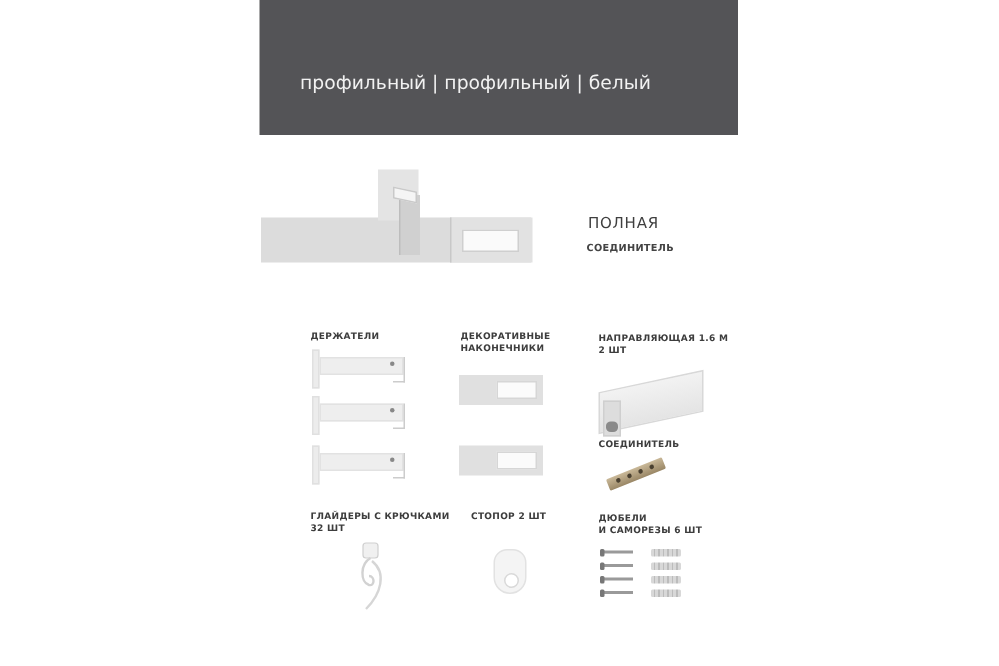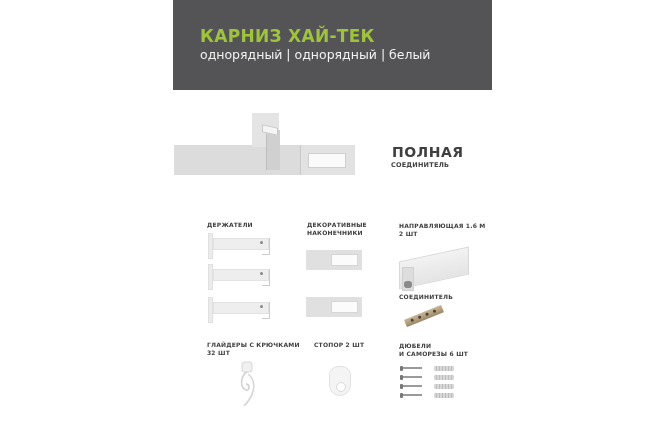--- a/index.html
+++ b/index.html
@@ -15,21 +15,21 @@
     position:absolute; left:27px; top:26px; font-size:17px; font-weight:600;
     color:#9fc43c; letter-spacing:0.3px; white-space:nowrap;
   }
   .subtitle {
     position:absolute; left:27px; top:47px; font-size:12.5px; color:#f2f2f2; white-space:nowrap;
   }
   .label {
     position:absolute; font-size:6px; font-weight:700; color:#3d3d3d; line-height:8px;
     letter-spacing:0.2px; white-space:nowrap;
   }
-  .full-title { position:absolute; left:392px; top:144px; font-size:14px; color:#3f3f3f; letter-spacing:0.5px;font-weight:bold; }
+  .full-title { position:absolute; left:392px; top:144px; font-size:10px; color:#3f3f3f; letter-spacing:0.5px; }
   .full-sub { position:absolute; left:391px; top:161px; font-size:6.5px; font-weight:700; color:#444; letter-spacing:0.2px; }
 
   
   .rail { position:absolute; left:174px; top:145px; width:180px; height:30px; background:#dcdcdc; }
   .rail-end { position:absolute; left:300px; top:145px; width:54px; height:30px; background:#e2e2e2; border-left:1px solid #c8c8c8; }
   .rail-end-window { position:absolute; left:308px; top:153px; width:38px; height:15px; background:#fafafa; border:1px solid #cfcfcf; box-sizing:border-box; }
   .bracket-plate { position:absolute; left:252px; top:113px; width:27px; height:34px; background:#e4e4e4; }
   .bracket-arm { position:absolute; left:266px; top:130px; width:13px; height:40px; background:#d0d0d0; border-left:1px solid #bdbdbd; }
   .bracket-top { position:absolute; left:262px; top:126px; width:16px; height:8px; background:#f5f5f5; border:1px solid #c9c9c9; box-sizing:border-box; transform:skewY(12deg); }
 
@@ -61,22 +61,21 @@
   
   .screw-row { position:absolute; left:400px; width:54px; height:5px; }
   .screw-row .s { position:absolute; left:0; top:1px; width:22px; height:2px; background:#9a9a9a; }
   .screw-row .sh { position:absolute; left:0; top:0; width:3px; height:5px; background:#777; border-radius:1px; }
   .screw-row .d { position:absolute; left:34px; top:0; width:20px; height:5px; background:repeating-linear-gradient(90deg,#d8d8d8 0 2px,#bcbcbc 2px 3px); border-radius:1px; }
 </style>
 </head>
 <body>
 
 <div class="header">
-  <div class="title">КАРНИЗ ХАЙ-ТЕК</div>
-  <div class="subtitle">однорядный | однорядный | белый</div>
+  <div class="subtitle">профильный | профильный | белый</div>
 </div>
 
 <div>
   <div class="rail"></div>
   <div class="bracket-plate"></div>
   <div class="bracket-arm"></div>
   <div class="bracket-top"></div>
   <div class="rail-end"></div>
   <div class="rail-end-window"></div>
 </div>

